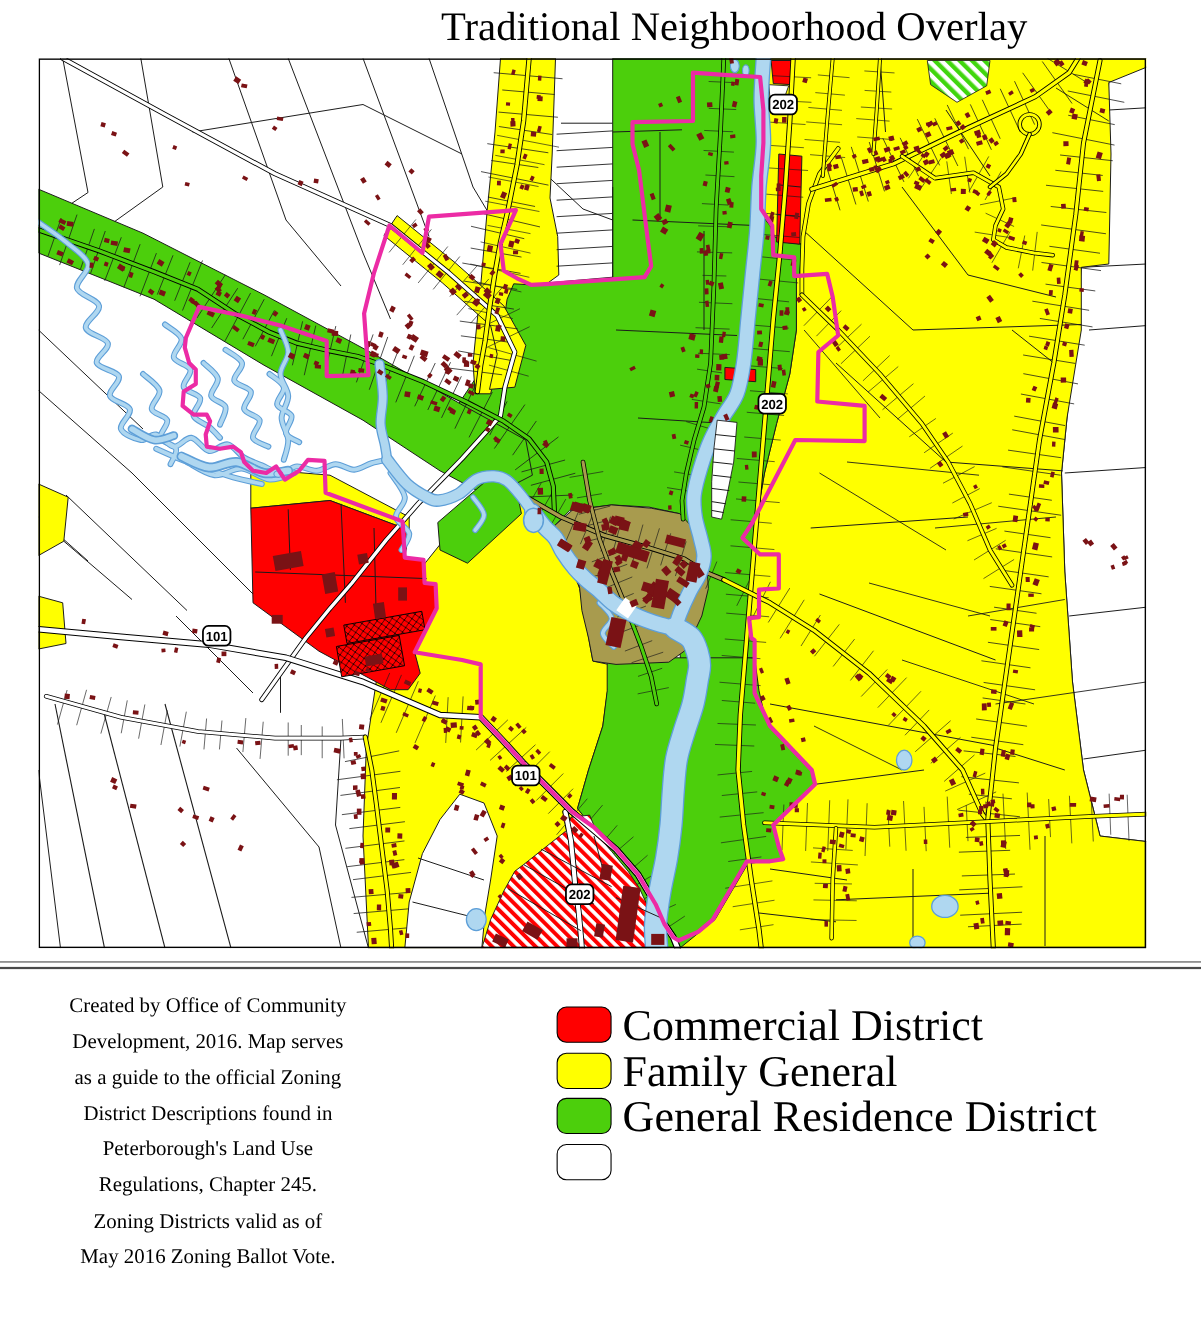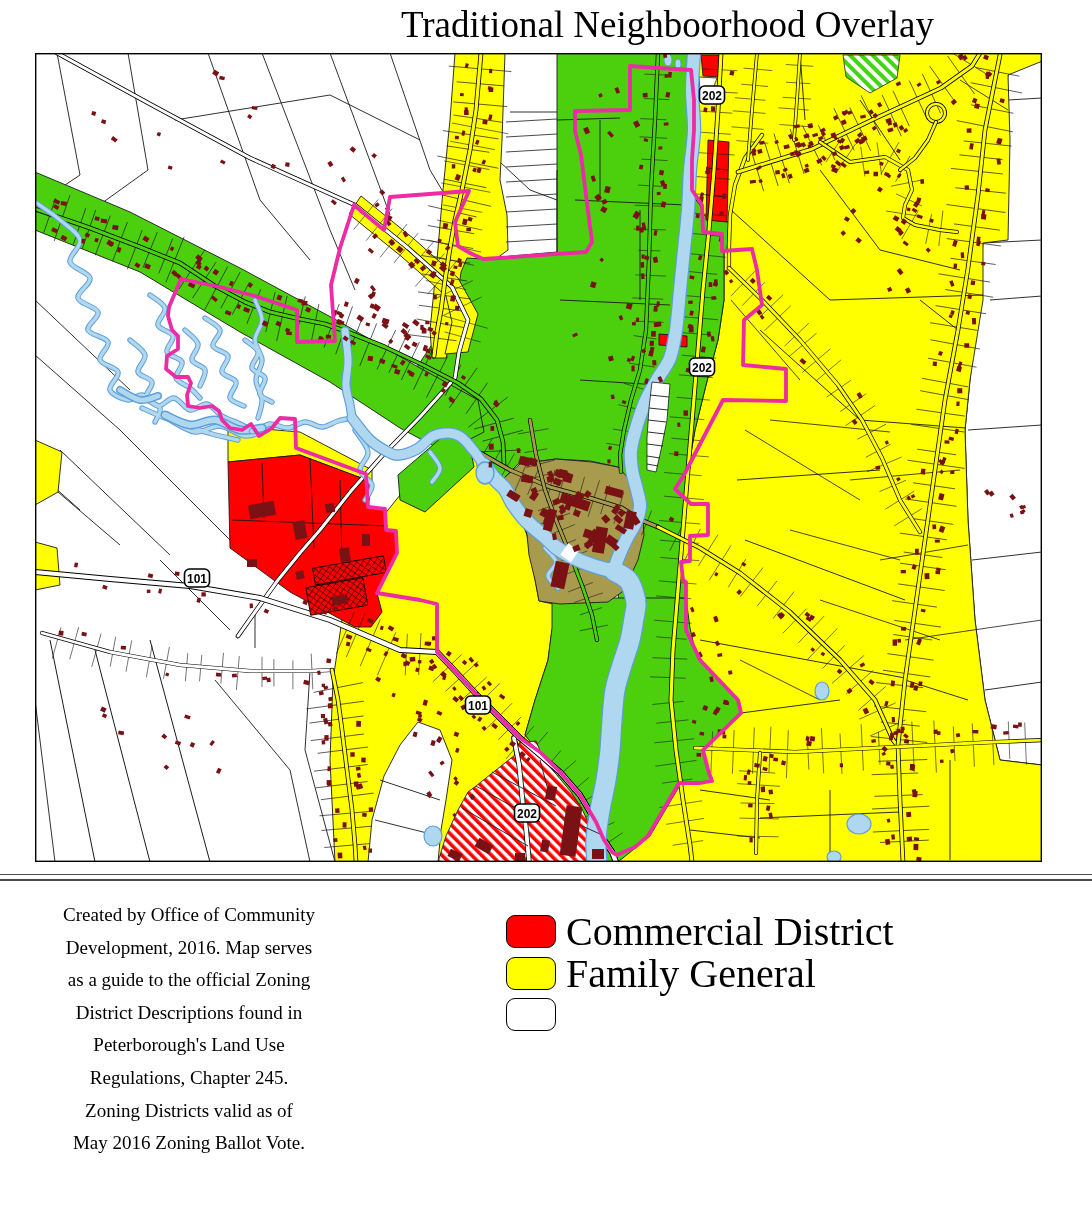--- a/index.html
+++ b/index.html
@@ -1639,17 +1639,21 @@
       <div class="sw" style="background:#FF0000"></div>
       <div class="lbl">Commercial District</div>
     </div>
 
 
 <div class="lrow">
       <div class="sw" style="background:#FFFF00"></div>
       <div class="lbl">Family General</div>
     </div>
 
+<div class="lrow">
+      <div class="sw" style="background:#4CCF0C"></div>
+      <div class="lbl">General Residence District</div>
+    </div>
 
 <div class="lrow">
       <div class="sw" style="background:#FFFFFF"></div>
     </div>
 </div>
 
 </body></html>

